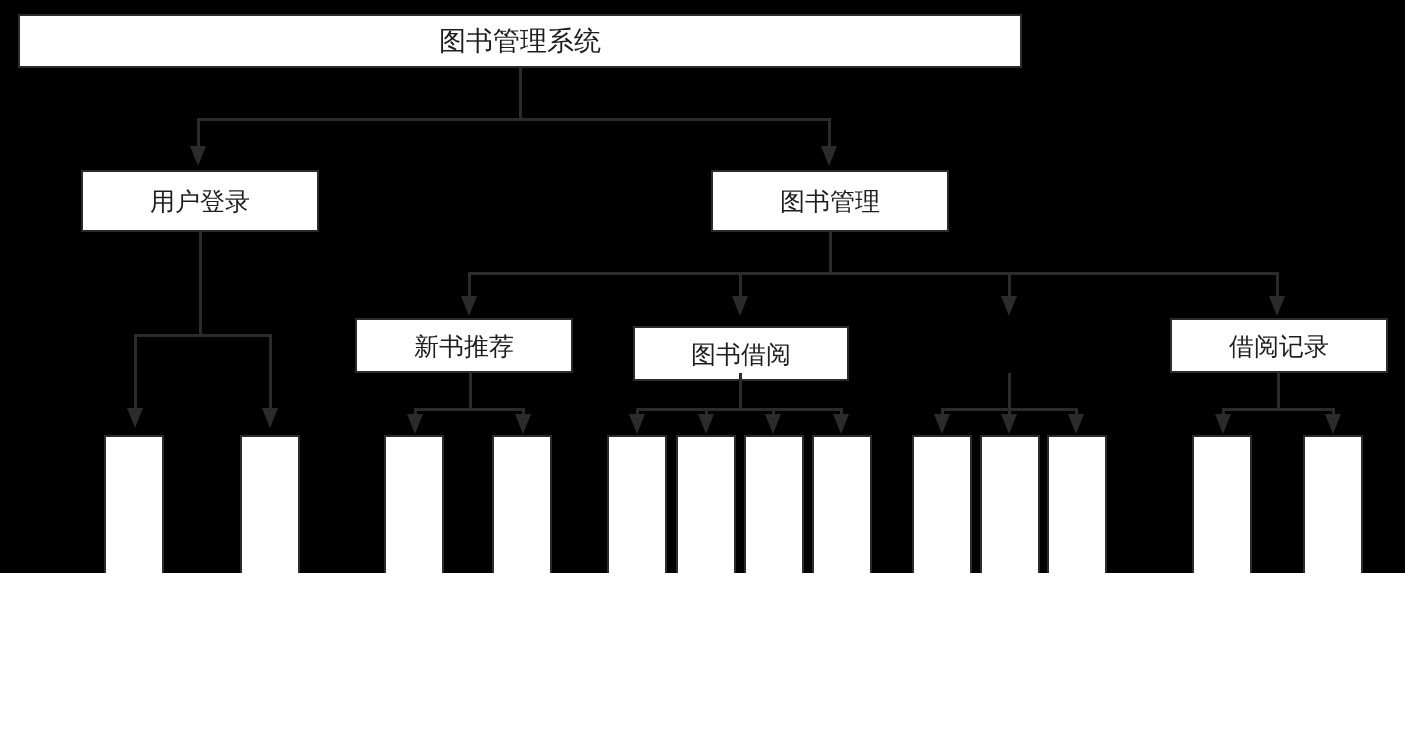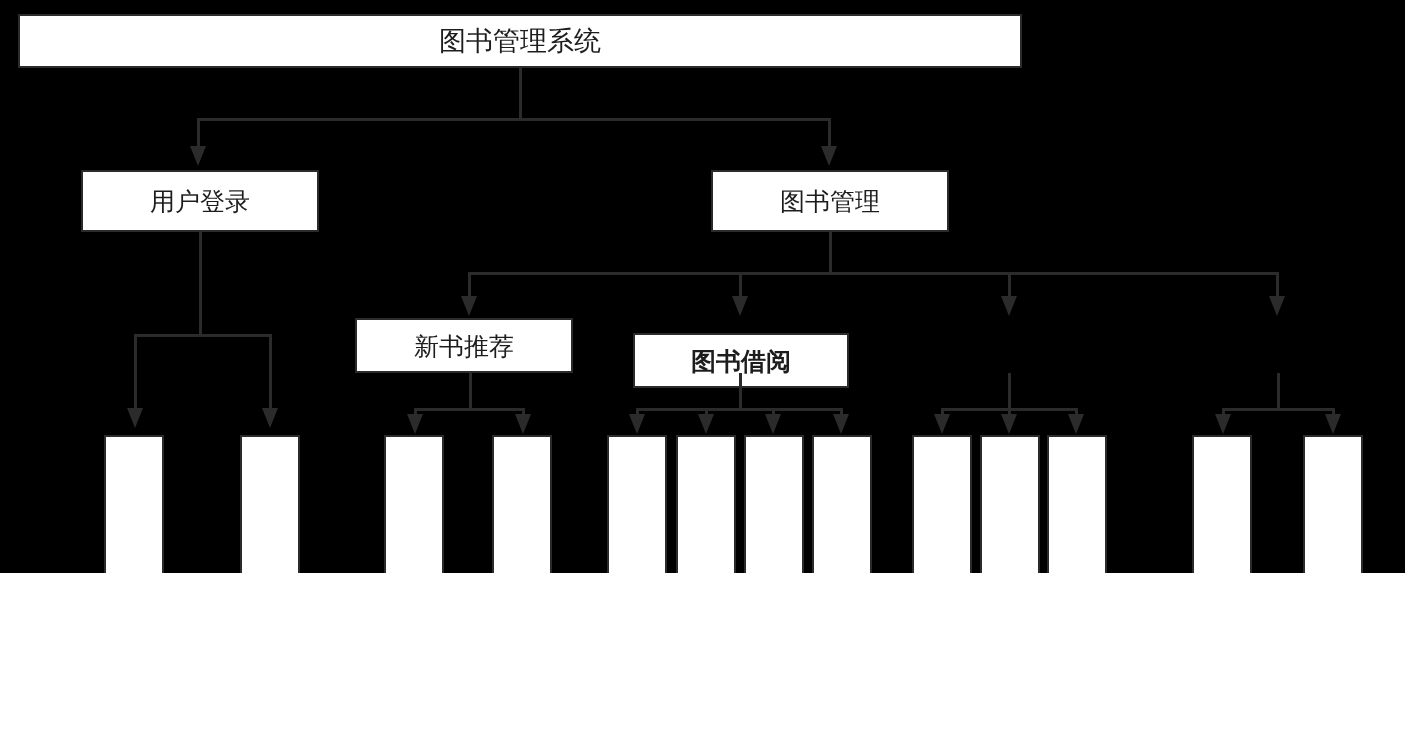--- a/index.html
+++ b/index.html
@@ -112,25 +112,28 @@
   <div class="vline" style="left:1008px;top:272px;height:26px;"></div>
   <div class="arrow" style="left:1001px;top:296px;"></div>
 
   <div class="vline" style="left:1276px;top:272px;height:26px;"></div>
   <div class="arrow" style="left:1269px;top:296px;"></div>
 
   <div class="node lvl3" style="left:355px;top:318px;width:218px;height:55px;">
     <span>新书推荐</span>
   </div>
 
-  <div class="node lvl3" style="left:633px;top:333px;width:216px;height:55px;font-weight:bold;">
+  <div class="node lvl3" style="left:633px;top:326px;width:216px;height:55px;">
     <span>图书借阅</span>
   </div>
 
 
+  <div class="node lvl3" style="left:1170px;top:318px;width:218px;height:55px;">
+    <span>借阅记录</span>
+  </div>
 
   <div class="vline" style="left:469px;top:373px;height:37px;"></div>
   <div class="hline" style="left:414px;top:408px;width:111px;"></div>
   <div class="vline" style="left:414px;top:408px;height:14px;"></div>
   <div class="arrow" style="left:407px;top:414px;"></div>
   <div class="vline" style="left:522px;top:408px;height:14px;"></div>
   <div class="arrow" style="left:515px;top:414px;"></div>
 
   <div class="vline" style="left:739px;top:373px;height:37px;"></div>
   <div class="hline" style="left:636px;top:408px;width:207px;"></div>

